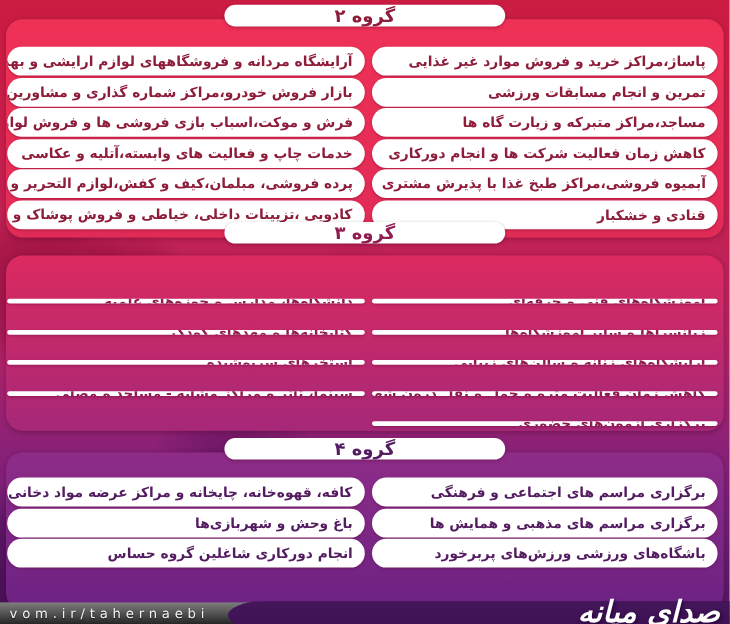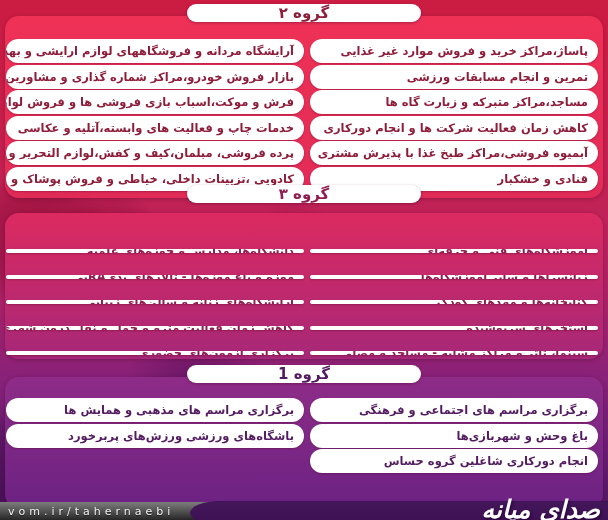--- a/index.html
+++ b/index.html
@@ -111,33 +111,33 @@
   <div class="pill">قنادی و خشکبار</div>
   <div class="pill">کادویی ،تزیینات داخلی، خیاطی  و فروش پوشاک و پارچه</div>
 </div>
 
 <div class="panel panel-g3"></div>
 <div class="group-title title-g3">گروه ۳</div>
 <div class="grid grid-g3 g3">
   <div class="pill">آموزشگاه‌های فنی و حرفه‌ای</div>
   <div class="pill">دانشگاه‌ها، مدارس و حوزه‌های علمیه</div>
   <div class="pill">زبانسراها و سایر آموزشگاه‌ها</div>
-  <div class="pill">موزه و باغ موزه‌ها  -  تالارهای پذیRAیی</div>
   <div class="pill">کتابخانه‌ها و مهدهای کودک</div>
   <div class="pill">آرایشگاه‌های زنانه و سالن‌های زیبایی</div>
   <div class="pill">استخرهای سرپوشیده</div>
   <div class="pill">کاهش زمان فعالیت مترو و حمل و نقل درون شهری</div>
   <div class="pill">سینما، تأتر و مراکز مشابه -  مساجد و مصلی</div>
   <div class="pill">برگزاری آزمون‌های حضوری</div>
 </div>
 
 <div class="panel panel-g4"></div>
-<div class="group-title title-g4">گروه 1</div>
+<div class="group-title title-g4">گروه ۴</div>
 <div class="grid grid-g4 g4">
   <div class="pill">برگزاری مراسم های اجتماعی و فرهنگی</div>
+  <div class="pill">کافه، قهوه‌خانه، چایخانه و مراکز عرضه مواد دخانی</div>
   <div class="pill">برگزاری مراسم های مذهبی و همایش ها</div>
   <div class="pill">باغ وحش و شهربازی‌ها</div>
   <div class="pill">باشگاه‌های ورزشی ورزش‌های پربرخورد</div>
   <div class="pill">انجام دورکاری شاغلین گروه حساس</div>
 </div>
 
 <div class="footer-bar"></div>
 <div class="wm-ribbon"></div>
 <div class="footer-url">vom.ir/tahernaebi</div>
 <div class="wm-text">صدای میانه</div>

